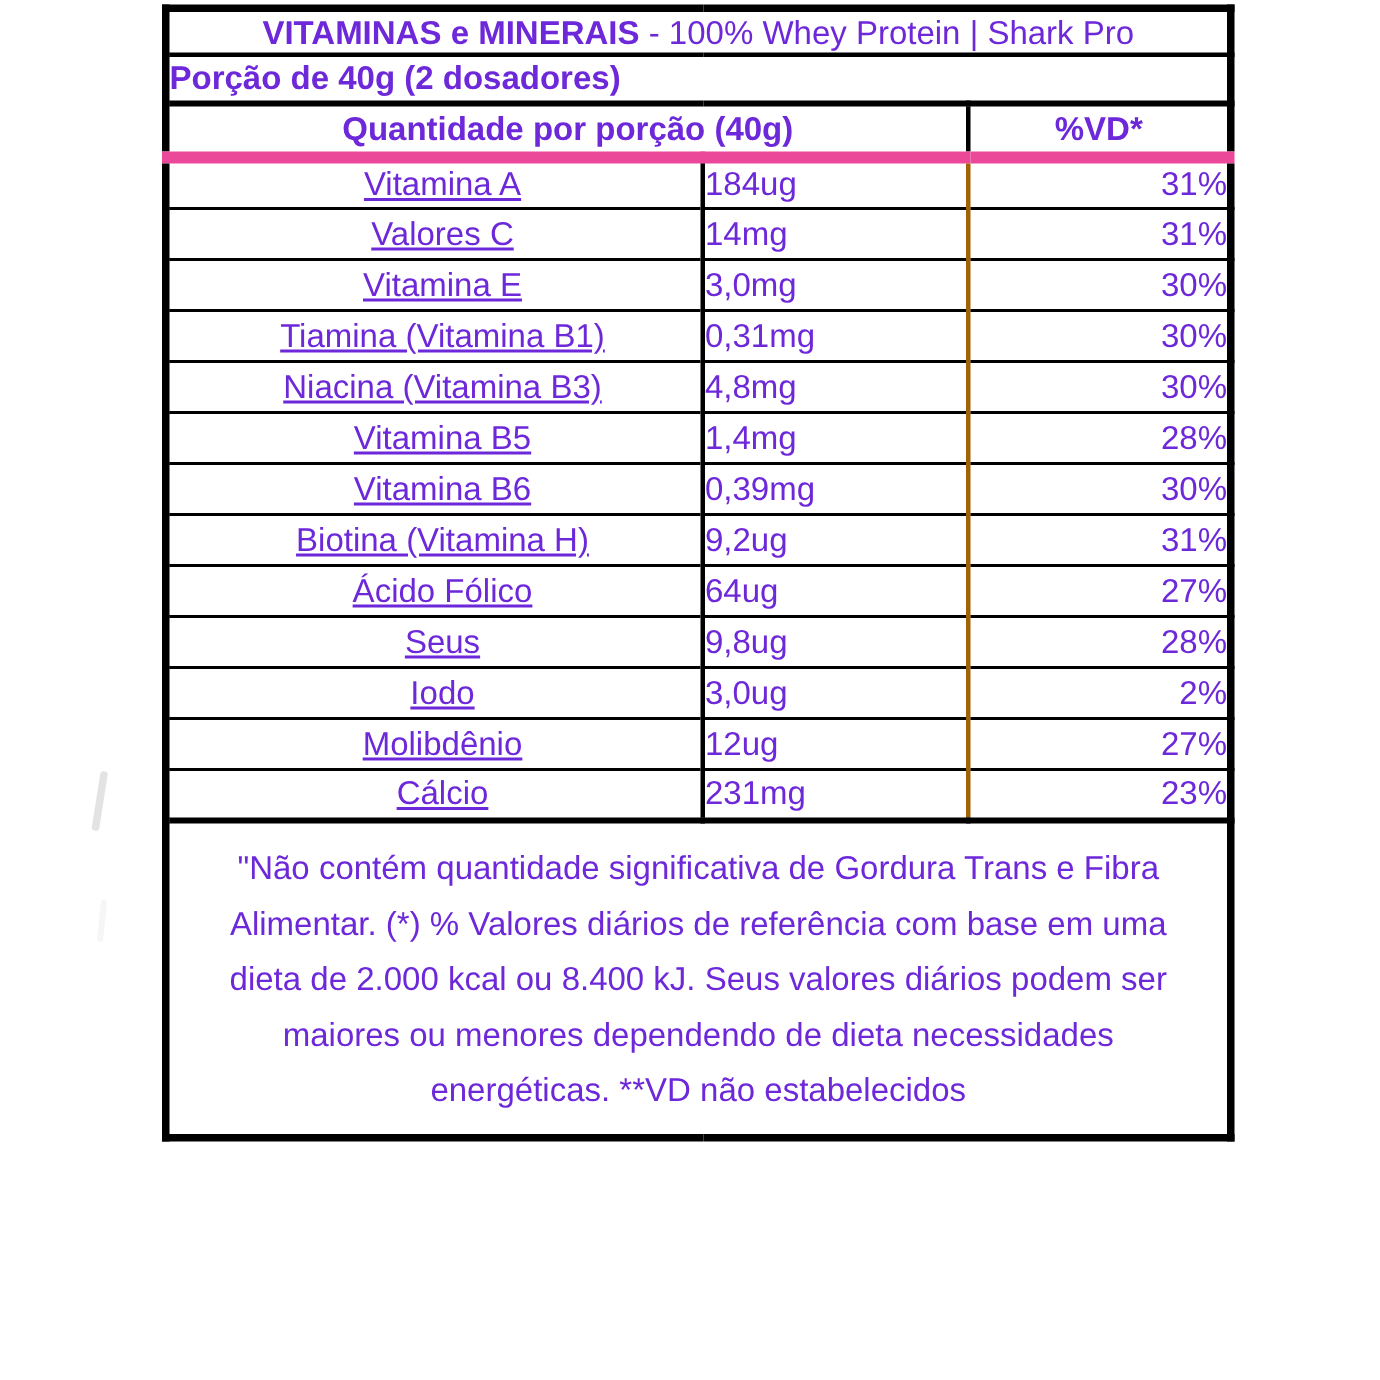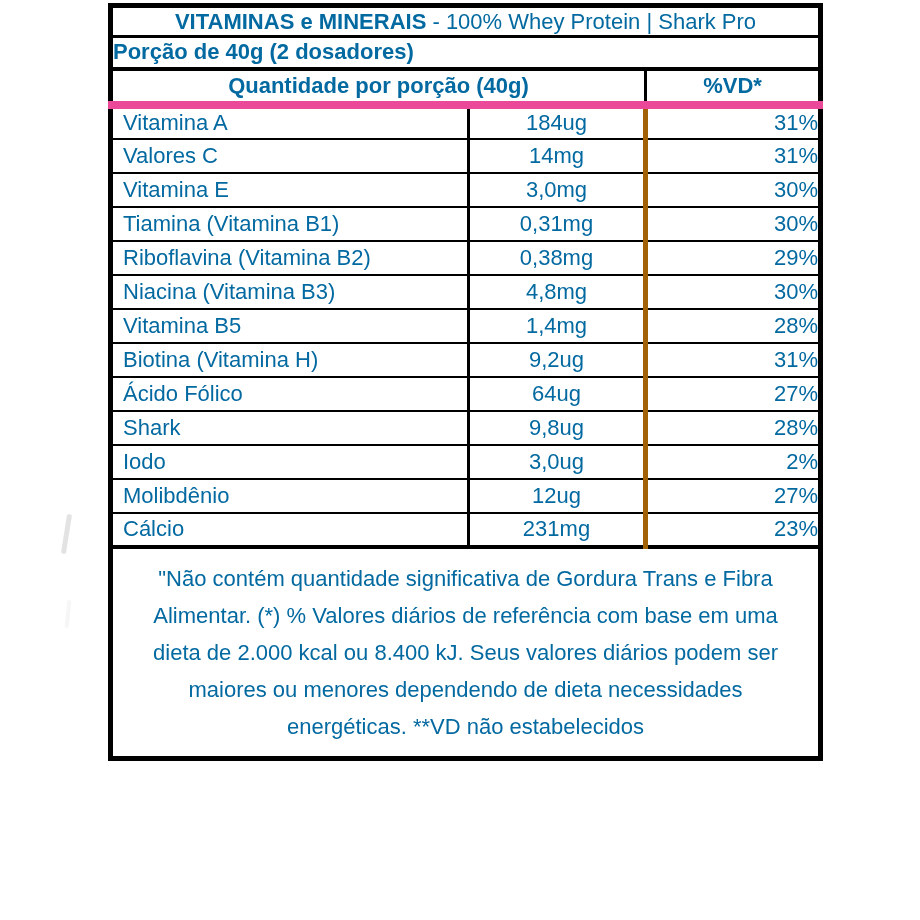--- a/index.html
+++ b/index.html
@@ -5,21 +5,21 @@
   * { margin: 0; padding: 0; box-sizing: border-box; }
   html, body { background: #ffffff; }
 
   .sheet {
     position: relative;
     width: 920px;
     height: 920px;
     background: #ffffff;
     overflow: hidden;
     font-family: "Liberation Sans", sans-serif;
-    color: #0369a1;
+    color: #6d28d9;
   }
 
   
   .smudge {
     position: absolute;
     background: #cccccc;
     opacity: 0.55;
     border-radius: 2px;
   }
   .smudge-1 {
@@ -71,27 +71,28 @@
   .colheader-row td {
     height: 36px;
     text-align: center;
     font-weight: bold;
     border-bottom: 8px solid #ec4899;
   }
   .colheader-row .qty-h { border-right: 3px solid #000000; }
 
   .data-row td { height: 34px; }
   .cell-name {
-    text-align: left;
+    text-align: center;
     padding-left: 10px;
     border-right: 3px solid #000000;
+    text-decoration: underline;
   }
   .cell-amount {
-    text-align: center;
-    border-right: 5px solid #a16207;
+    text-align: left;
+    border-right: 3px solid #a16207;
   }
   .cell-dv { text-align: right; }
 
   .footnote-row td {
     height: 212px;
     border-top: 4px solid #000000;
     text-align: center;
     white-space: normal;
   }
   .footnote-line {
@@ -142,46 +143,46 @@
           <td class="cell-name">Vitamina E</td>
           <td class="cell-amount">3,0mg</td>
           <td class="cell-dv">30%</td>
         </tr>
         <tr class="data-row">
           <td class="cell-name">Tiamina (Vitamina B1)</td>
           <td class="cell-amount">0,31mg</td>
           <td class="cell-dv">30%</td>
         </tr>
         <tr class="data-row">
-          <td class="cell-name">Riboflavina (Vitamina B2)</td>
-          <td class="cell-amount">0,38mg</td>
-          <td class="cell-dv">29%</td>
-        </tr>
-        <tr class="data-row">
           <td class="cell-name">Niacina (Vitamina B3)</td>
           <td class="cell-amount">4,8mg</td>
           <td class="cell-dv">30%</td>
         </tr>
         <tr class="data-row">
           <td class="cell-name">Vitamina B5</td>
           <td class="cell-amount">1,4mg</td>
           <td class="cell-dv">28%</td>
         </tr>
         <tr class="data-row">
+          <td class="cell-name">Vitamina B6</td>
+          <td class="cell-amount">0,39mg</td>
+          <td class="cell-dv">30%</td>
+        </tr>
+        <tr class="data-row">
           <td class="cell-name">Biotina (Vitamina H)</td>
           <td class="cell-amount">9,2ug</td>
           <td class="cell-dv">31%</td>
         </tr>
         <tr class="data-row">
           <td class="cell-name">Ácido Fólico</td>
           <td class="cell-amount">64ug</td>
           <td class="cell-dv">27%</td>
         </tr>
         <tr class="data-row">
-          <td class="cell-name">Shark</td>
+          <td class="cell-name">Seus</td>
           <td class="cell-amount">9,8ug</td>
           <td class="cell-dv">28%</td>
         </tr>
         <tr class="data-row">
           <td class="cell-name">Iodo</td>
           <td class="cell-amount">3,0ug</td>
           <td class="cell-dv">2%</td>
         </tr>
         <tr class="data-row">
           <td class="cell-name">Molibdênio</td>

